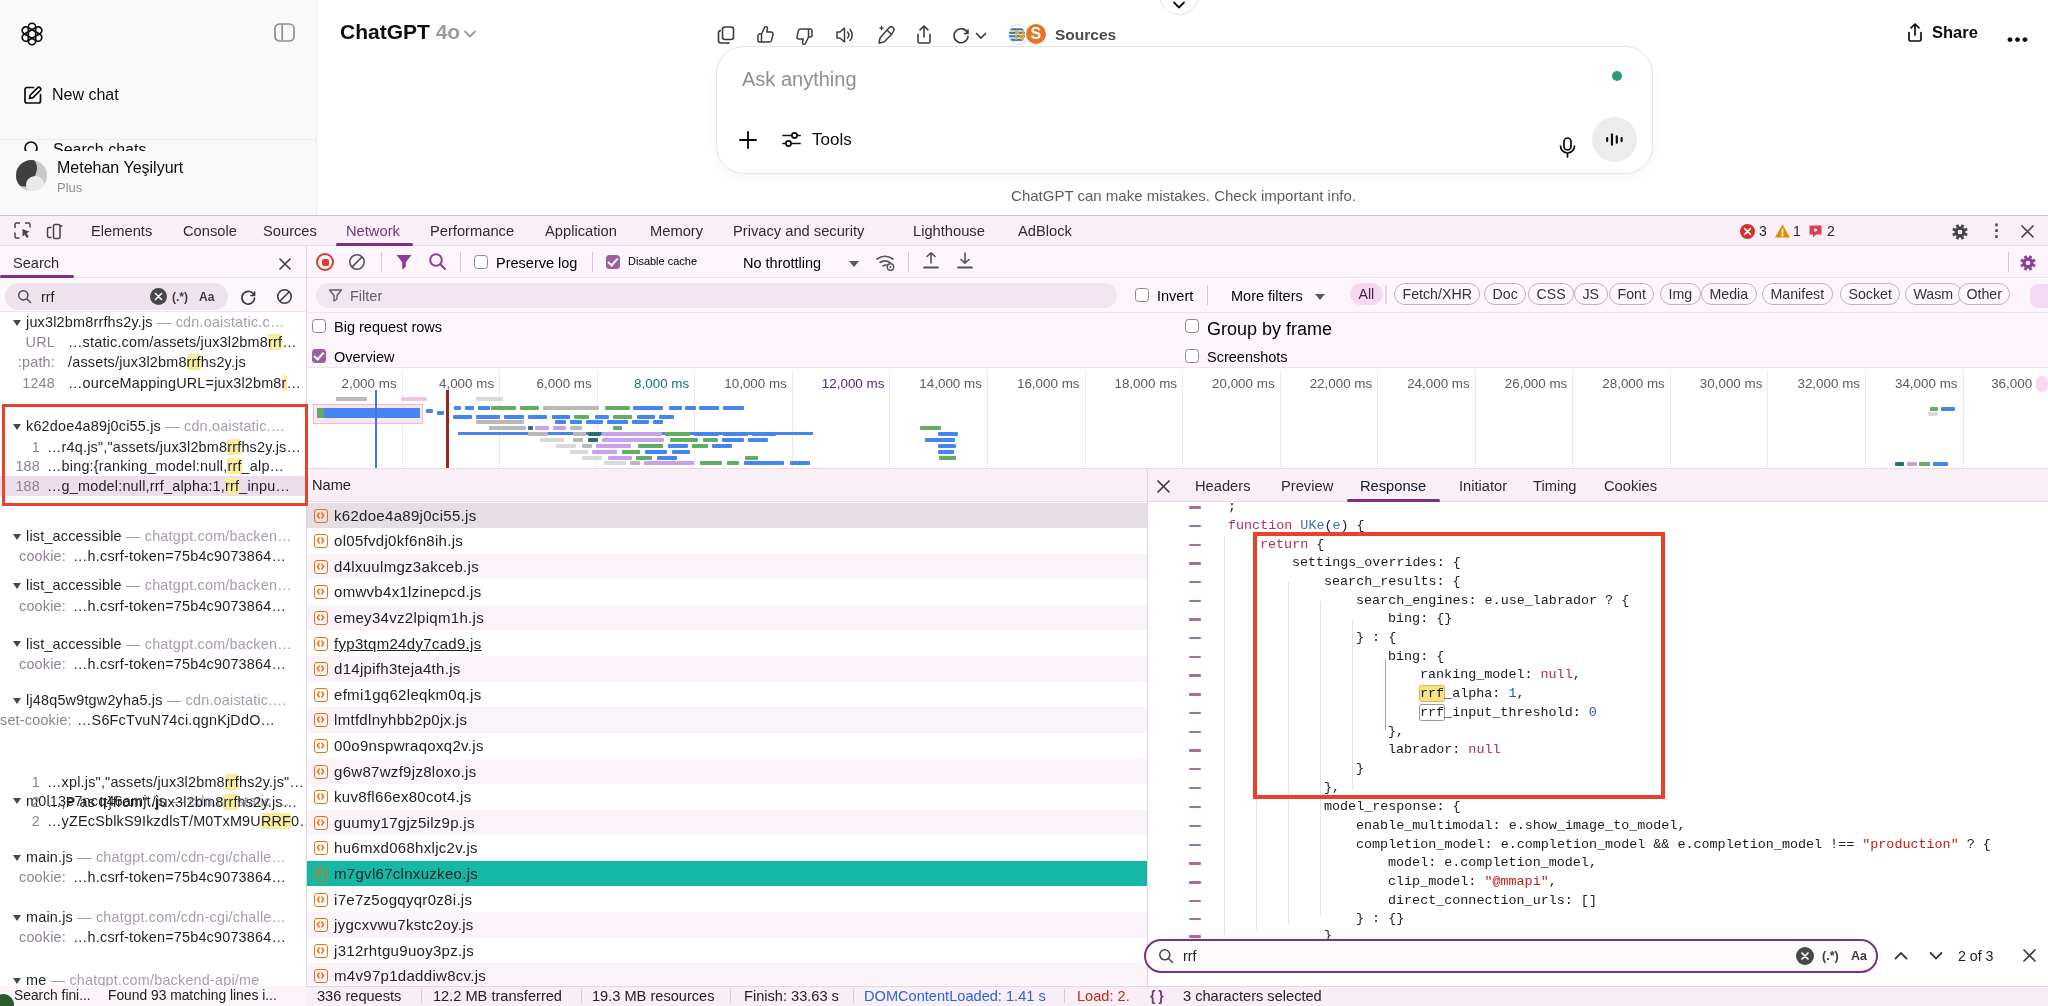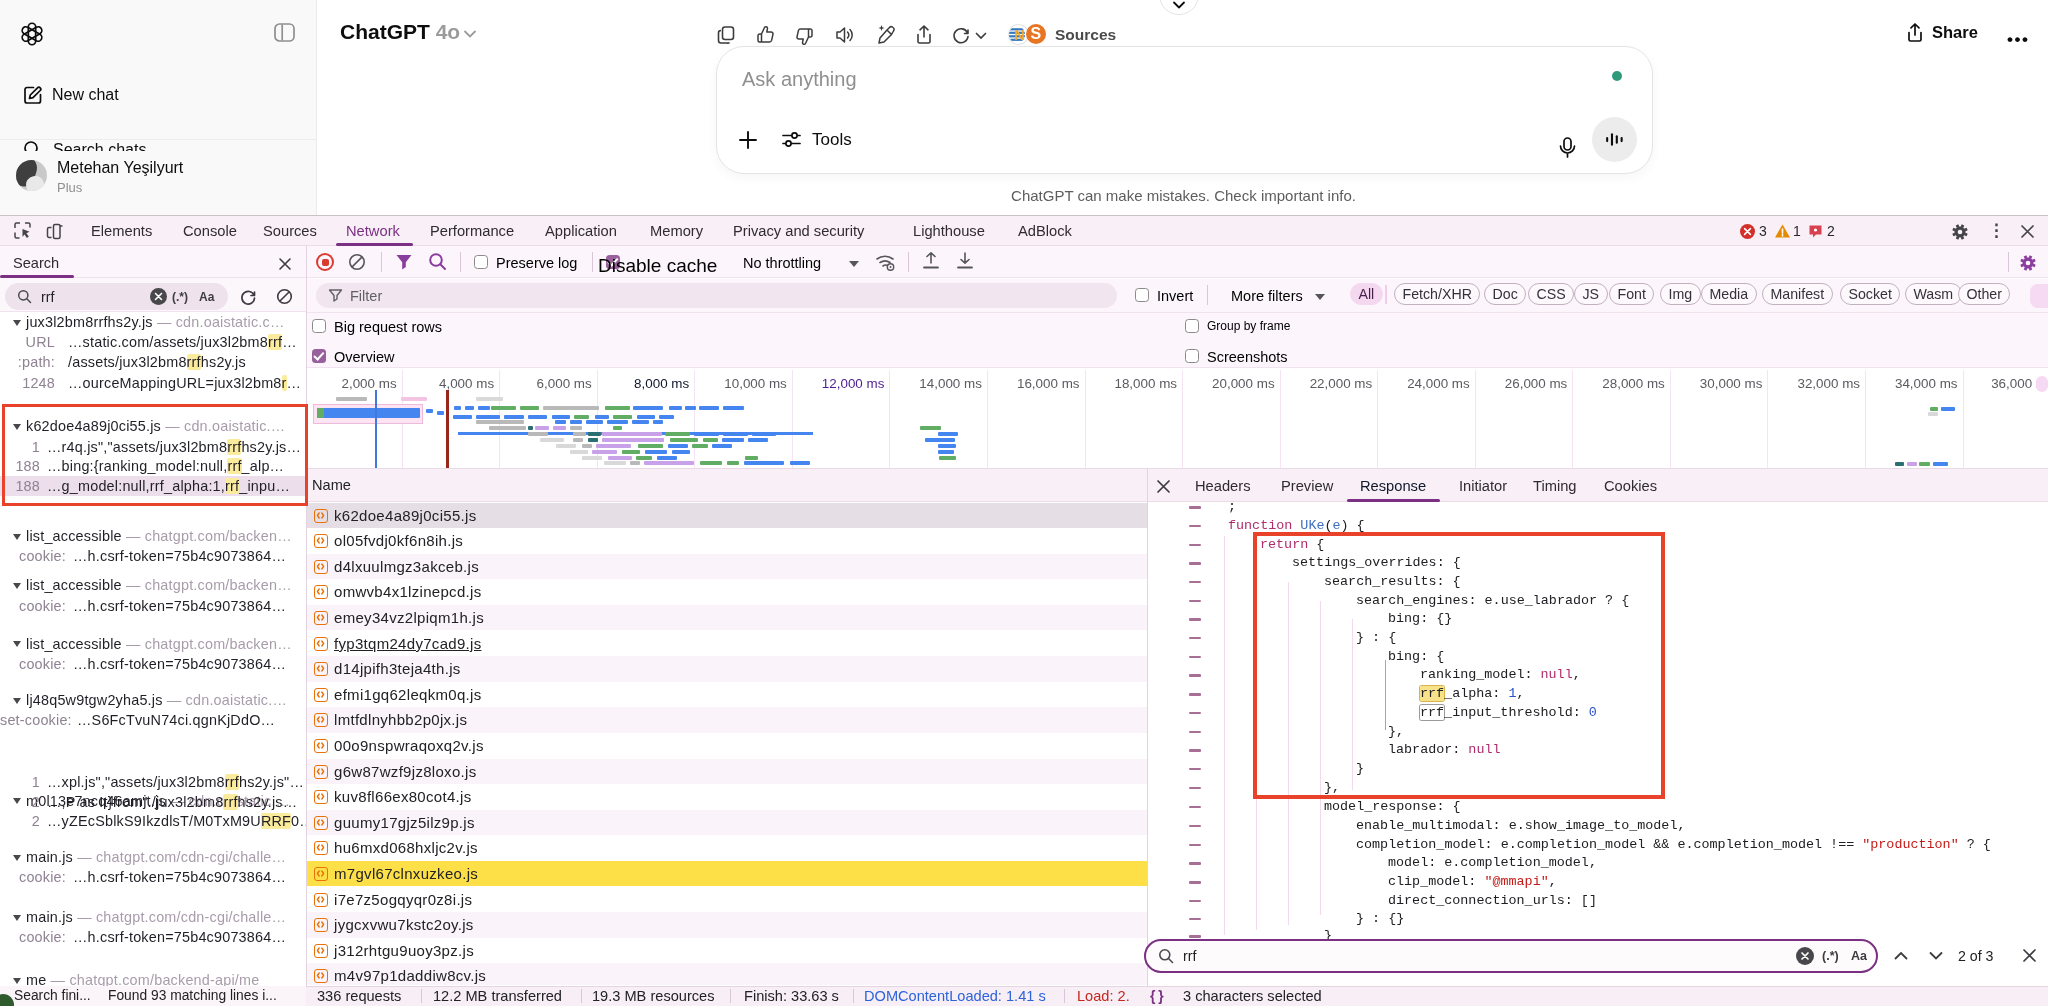--- a/index.html
+++ b/index.html
@@ -253,21 +253,21 @@
     </svg>
   <svg class="abs" style="left:428px; top:252px;" width="19" height="19" viewBox="0 0 19 19">
       <circle cx="8" cy="8" r="5.8" fill="none" stroke="#8b3d9e" stroke-width="2"></circle>
       <line x1="12.3" y1="12.3" x2="17" y2="17" stroke="#8b3d9e" stroke-width="2" stroke-linecap="round"></line>
     </svg>
   <div class="vsep" style="left:460px; top:252px; height:20px;"></div>
   <div class="chk" style="left:474px; top:255px;"></div>
   <div class="abs" style="left:496px; top:255px; font-size:14.5px;">Preserve log</div>
   <div class="vsep" style="left:592px; top:252px; height:20px;"></div>
   <div class="chk chkon" style="left:606px; top:255px;"></div>
-  <div class="abs" style="left:598px; top:255px; font-size:19px;">Disable cache</div>
+  <div class="abs" style="left:628px; top:255px; font-size:11px;">Disable cache</div>
   <div class="abs" style="left:743px; top:255px; font-size:14.5px;">No throttling</div>
   <svg class="abs" style="left:848px; top:260px;" width="12" height="8" viewBox="0 0 12 8">
       <path d="M1 1 L6 7 L11 1 Z" fill="#55555a"></path>
     </svg>
   <svg class="abs" style="left:875px; top:252px;" width="22" height="20" viewBox="0 0 22 20">
       <g fill="none" stroke="#55555a" stroke-width="1.6" stroke-linecap="round">
         <path d="M2 7 A13 13 0 0 1 18 7 M5 10.5 A9 9 0 0 1 15 10.5 M8 14 A4.5 4.5 0 0 1 12.5 13.4"></path>
       </g>
       <circle cx="15.5" cy="15" r="3.2" fill="none" stroke="#55555a" stroke-width="1.4"></circle>
       <circle cx="15.5" cy="15" r="1" fill="#55555a"></circle>
@@ -322,34 +322,34 @@
   <div class="pill" style="left:1762px;">Manifest</div>
   <div class="pill" style="left:1840px;">Socket</div>
   <div class="pill" style="left:1905px;">Wasm</div>
   <div class="pill" style="left:1958px;">Other</div>
   <div class="abs" style="left:2030px; top:284px; width:18px; height:24px; border-radius:8px 0 0 8px; background:#f6d9f2;"></div>
 
   <div class="abs" style="left:306px; top:312px; width:1742px; height:56px; background:#fcf5fb; border-top:1px solid #f0e2ee; border-bottom:1px solid #f0e2ee;"></div>
   <div class="chk" style="left:312px; top:319px;"></div>
   <div class="abs" style="left:334px; top:319px; font-size:14.5px;">Big request rows</div>
   <div class="chk" style="left:1185px; top:319px;"></div>
-  <div class="abs" style="left:1207px; top:319px; font-size:12px;">Group by frame</div>
+  <div class="abs" style="left:1207px; top:319px; font-size:18px;">Group by frame</div>
   <div class="chk chkon" style="left:312px; top:349px;"></div>
   <div class="abs" style="left:334px; top:349px; font-size:14.5px;">Overview</div>
   <div class="chk" style="left:1185px; top:349px;"></div>
   <div class="abs" style="left:1207px; top:349px; font-size:14.5px;">Screenshots</div>
   <div class="abs" style="left:306px; top:368px; width:1742px; height:101px; background:#fff; border-bottom:1px solid #e9d9e7;"></div>
   <div class="abs" style="left:401.6px; top:370px; width:1px; height:98px; background:#f6e3f3;"></div>
   <div class="abs" style="left:296.6px; top:376px; width:100px; text-align:right; font-size:13.4px; color:#5a5a60;">2,000 ms</div>
   <div class="abs" style="left:499.1px; top:370px; width:1px; height:98px; background:#f6e3f3;"></div>
   <div class="abs" style="left:394.1px; top:376px; width:100px; text-align:right; font-size:13.4px; color:#5a5a60;">4,000 ms</div>
   <div class="abs" style="left:596.7px; top:370px; width:1px; height:98px; background:#f6e3f3;"></div>
   <div class="abs" style="left:491.7px; top:376px; width:100px; text-align:right; font-size:13.4px; color:#5a5a60;">6,000 ms</div>
   <div class="abs" style="left:694.2px; top:370px; width:1px; height:98px; background:#f6e3f3;"></div>
-  <div class="abs" style="left:589.2px; top:376px; width:100px; text-align:right; font-size:13.4px; color:#0f172a;">8,000 ms</div>
+  <div class="abs" style="left:589.2px; top:376px; width:100px; text-align:right; font-size:13.4px; color:#0f766e;">8,000 ms</div>
   <div class="abs" style="left:791.8px; top:370px; width:1px; height:98px; background:#f6e3f3;"></div>
   <div class="abs" style="left:686.8px; top:376px; width:100px; text-align:right; font-size:13.4px; color:#5a5a60;">10,000 ms</div>
   <div class="abs" style="left:889.4px; top:370px; width:1px; height:98px; background:#f6e3f3;"></div>
   <div class="abs" style="left:784.4px; top:376px; width:100px; text-align:right; font-size:13.4px; color:#4c1d95;">12,000 ms</div>
   <div class="abs" style="left:986.9px; top:370px; width:1px; height:98px; background:#f6e3f3;"></div>
   <div class="abs" style="left:881.9px; top:376px; width:100px; text-align:right; font-size:13.4px; color:#5a5a60;">14,000 ms</div>
   <div class="abs" style="left:1084.5px; top:370px; width:1px; height:98px; background:#f6e3f3;"></div>
   <div class="abs" style="left:979.5px; top:376px; width:100px; text-align:right; font-size:13.4px; color:#5a5a60;">16,000 ms</div>
   <div class="abs" style="left:1182.0px; top:370px; width:1px; height:98px; background:#f6e3f3;"></div>
   <div class="abs" style="left:1077.0px; top:376px; width:100px; text-align:right; font-size:13.4px; color:#5a5a60;">18,000 ms</div>
@@ -577,21 +577,21 @@
       <div class="abs" style="left:28px; top:0;">guumy17gjz5ilz9p.js</div>
     </div>
   <div class="netrow" style="top:835.3px; background:#ffffff; ">
       <div class="jsico">
         <svg width="11" height="11" viewBox="0 0 11 11" style="position:absolute;left:0;top:0;">
           <path d="M4.2 3 L2.4 5.5 L4.2 8 M6.8 3 L8.6 5.5 L6.8 8" fill="none" stroke="#e8710a" stroke-width="1.4" stroke-linecap="round" stroke-linejoin="round"></path>
         </svg>
       </div>
       <div class="abs" style="left:28px; top:0;">hu6mxd068hxljc2v.js</div>
     </div>
-  <div class="netrow" style="top:860.9px; background:#fde047; ">
+  <div class="netrow" style="top:860.9px; background:#14b8a6; ">
       <div class="jsico">
         <svg width="11" height="11" viewBox="0 0 11 11" style="position:absolute;left:0;top:0;">
           <path d="M4.2 3 L2.4 5.5 L4.2 8 M6.8 3 L8.6 5.5 L6.8 8" fill="none" stroke="#e8710a" stroke-width="1.4" stroke-linecap="round" stroke-linejoin="round"></path>
         </svg>
       </div>
       <div class="abs" style="left:28px; top:0;">m7gvl67clnxuzkeo.js</div>
     </div>
   <div class="netrow" style="top:886.5px; background:#ffffff; ">
       <div class="jsico">
         <svg width="11" height="11" viewBox="0 0 11 11" style="position:absolute;left:0;top:0;">

